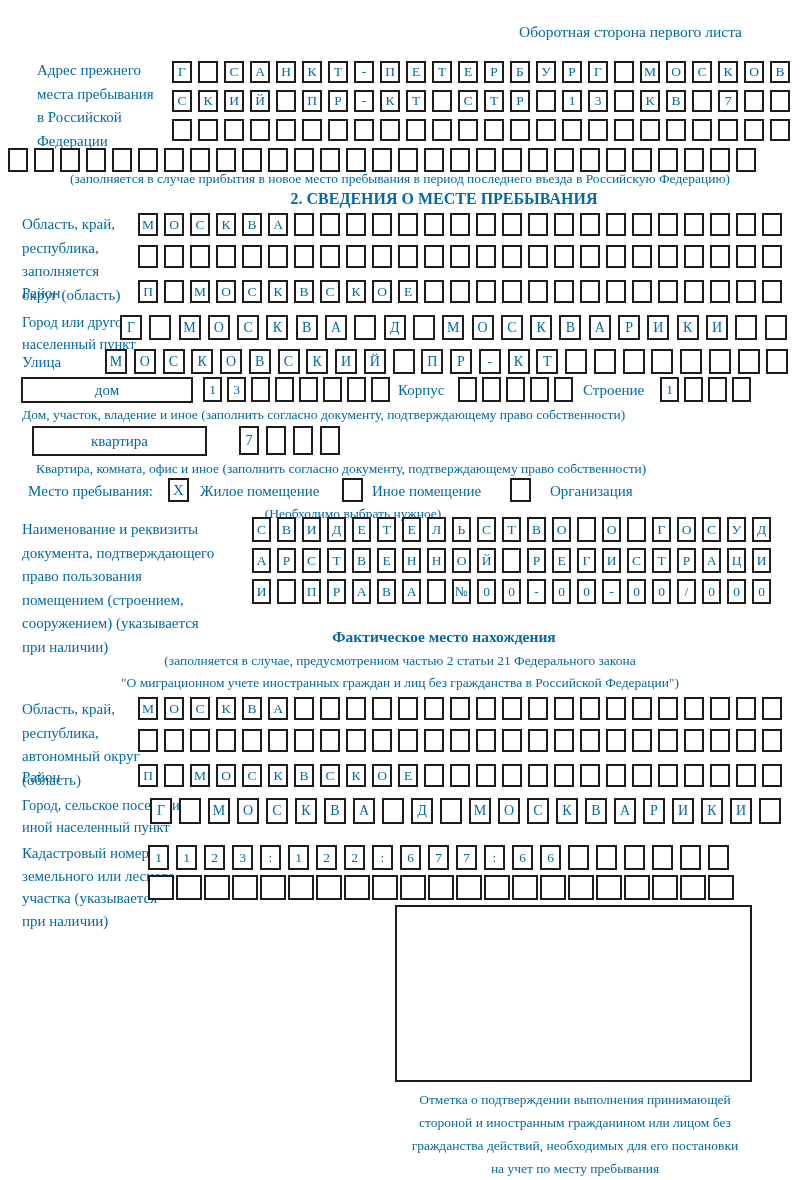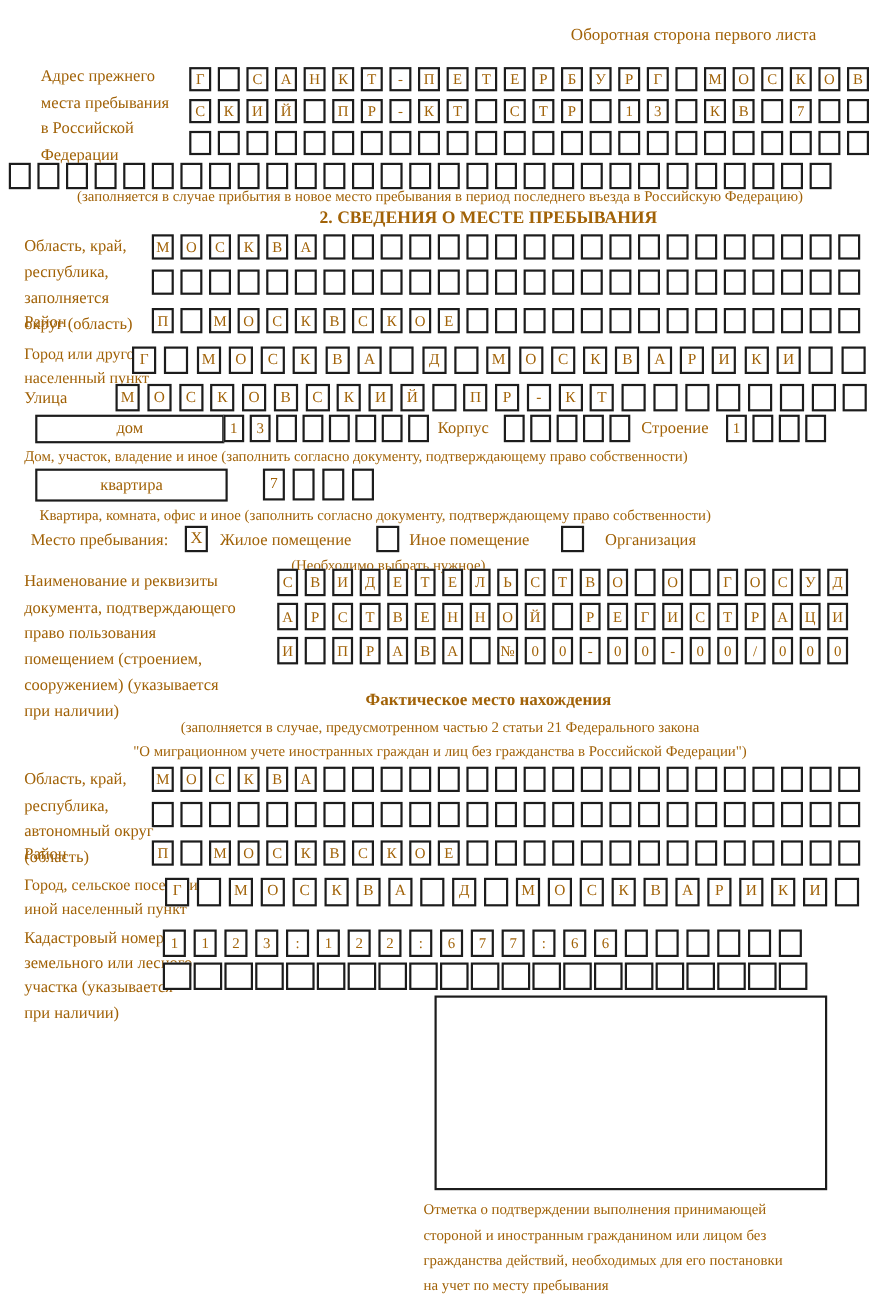--- a/index.html
+++ b/index.html
@@ -1,17 +1,17 @@
 <!DOCTYPE html>
 <html><head>
 <meta charset="utf-8">
 <style>
   html,body{margin:0;padding:0;background:#fff;}
   #page{position:relative;width:800px;height:1180px;background:#fff;overflow:hidden;
-        font-family:"Liberation Serif",serif;color:#a16207;}
+        font-family:"Liberation Serif",serif;color:#0369a1;}
   .abs{position:absolute;}
   .lbl{font-size:15px;line-height:23.5px;white-space:nowrap;}
   .lbl-sm{font-size:14.5px;line-height:21.5px;white-space:nowrap;}
   .note{font-size:13.5px;white-space:nowrap;}
   .ctr{left:0;width:800px;text-align:center;}
   .bold{font-weight:bold;padding-left:44px;}
   .cellrow{display:flex;}
   .cell{flex:none;display:inline-block;box-sizing:border-box;border:2px solid #1c1c1c;
         background:#fff;text-align:center;overflow:hidden;}
   .r-std  .cell{width:20px;height:22px;margin-right:6px;font-size:13.5px;line-height:18px;}
@@ -297,21 +297,21 @@
       <span class="cell"></span>
       <span class="cell"></span>
       <span class="cell"></span>
       <span class="cell"></span>
       <span class="cell"></span>
       <span class="cell"></span>
       <span class="cell"></span>
       <span class="cell"></span>
     </div>
 
-  <div class="abs namedbox" style="left:32px;top:377px;width:172px;height:26px;">дом</div>
+  <div class="abs namedbox" style="left:21px;top:377px;width:172px;height:26px;">дом</div>
   <div class="abs cellrow r-house" style="left:203px;top:377px;">
       <span class="cell">1</span>
       <span class="cell">3</span>
       <span class="cell"></span>
       <span class="cell"></span>
       <span class="cell"></span>
       <span class="cell"></span>
       <span class="cell"></span>
       <span class="cell"></span>
     </div>
@@ -598,20 +598,20 @@
       <span class="cell"></span>
       <span class="cell"></span>
       <span class="cell"></span>
       <span class="cell"></span>
       <span class="cell"></span>
       <span class="cell"></span>
       <span class="cell"></span>
     </div>
 
   <div class="abs" style="left:395px;top:905px;width:357px;height:177px;border:2px solid #1c1c1c;box-sizing:border-box;"></div>
-  <div class="abs note" style="left:385px;top:1088px;width:380px;text-align:left;line-height:23px;white-space:nowrap;">
+  <div class="abs note" style="left:385px;top:1088px;width:380px;text-align:center;line-height:23px;white-space:nowrap;">
       <div>Отметка о подтверждении выполнения принимающей</div>
       <div>стороной и иностранным гражданином или лицом без</div>
       <div>гражданства действий, необходимых для его постановки</div>
       <div>на учет по месту пребывания</div>
     </div>
 
 </div>
 
 </body></html>

